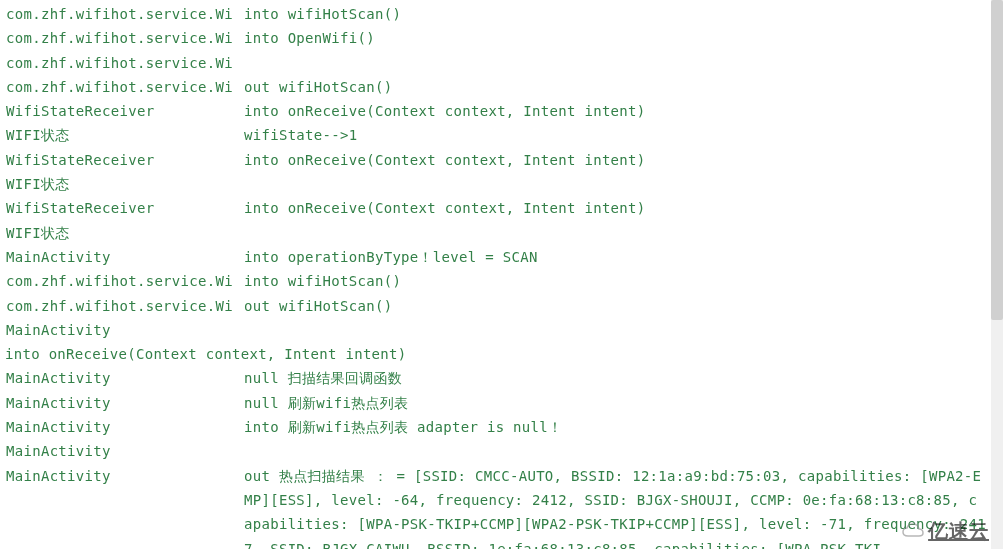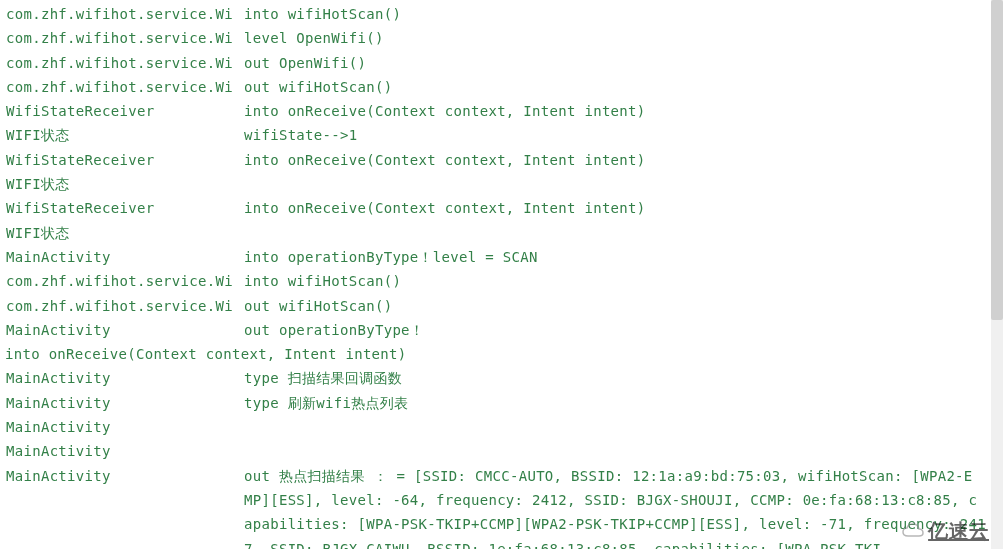--- a/index.html
+++ b/index.html
@@ -72,25 +72,24 @@
 </head>
 <body>
 
 <div class="log-area">
     <div class="log-row">
       <div class="col-tag">com.zhf.wifihot.service.Wi</div>
       <div class="col-msg">into wifiHotScan()</div>
     </div>
     <div class="log-row">
       <div class="col-tag">com.zhf.wifihot.service.Wi</div>
-      <div class="col-msg">level OpenWifi()</div>
+      <div class="col-msg">into OpenWifi()</div>
     </div>
     <div class="log-row">
       <div class="col-tag">com.zhf.wifihot.service.Wi</div>
-      <div class="col-msg">out OpenWifi()</div>
     </div>
     <div class="log-row">
       <div class="col-tag">com.zhf.wifihot.service.Wi</div>
       <div class="col-msg">out wifiHotScan()</div>
     </div>
     <div class="log-row">
       <div class="col-tag">WifiStateReceiver</div>
       <div class="col-msg">into onReceive(Context context, Intent intent)</div>
     </div>
     <div class="log-row">
@@ -118,42 +117,42 @@
     <div class="log-row">
       <div class="col-tag">com.zhf.wifihot.service.Wi</div>
       <div class="col-msg">into wifiHotScan()</div>
     </div>
     <div class="log-row">
       <div class="col-tag">com.zhf.wifihot.service.Wi</div>
       <div class="col-msg">out wifiHotScan()</div>
     </div>
     <div class="log-row">
       <div class="col-tag">MainActivity</div>
-      <div class="col-msg">out operationByType！</div>
     </div>
     <div class="log-row">
       <div class="col-msg">into onReceive(Context context, Intent intent)</div>
     </div>
     <div class="log-row">
       <div class="col-tag">MainActivity</div>
-      <div class="col-msg">type 扫描结果回调函数</div>
+      <div class="col-msg">null 扫描结果回调函数</div>
     </div>
     <div class="log-row">
       <div class="col-tag">MainActivity</div>
-      <div class="col-msg">type 刷新wifi热点列表</div>
+      <div class="col-msg">null 刷新wifi热点列表</div>
+    </div>
+    <div class="log-row">
+      <div class="col-tag">MainActivity</div>
+      <div class="col-msg">into 刷新wifi热点列表 adapter is null！</div>
     </div>
     <div class="log-row">
       <div class="col-tag">MainActivity</div>
     </div>
     <div class="log-row">
       <div class="col-tag">MainActivity</div>
-    </div>
-    <div class="log-row">
-      <div class="col-tag">MainActivity</div>
-      <div class="col-msg">out 热点扫描结果 ：  = [SSID: CMCC-AUTO, BSSID: 12:1a:a9:bd:75:03, wifiHotScan: [WPA2-E</div>
+      <div class="col-msg">out 热点扫描结果 ：  = [SSID: CMCC-AUTO, BSSID: 12:1a:a9:bd:75:03, capabilities: [WPA2-E</div>
     </div>
     <div class="log-row">
       <div class="col-tag"></div>
       <div class="col-msg">MP][ESS], level: -64, frequency: 2412, SSID: BJGX-SHOUJI, CCMP: 0e:fa:68:13:c8:85, c</div>
     </div>
     <div class="log-row">
       <div class="col-tag"></div>
       <div class="col-msg">apabilities: [WPA-PSK-TKIP+CCMP][WPA2-PSK-TKIP+CCMP][ESS], level: -71, frequency: 241</div>
     </div>
     <div class="log-row">

